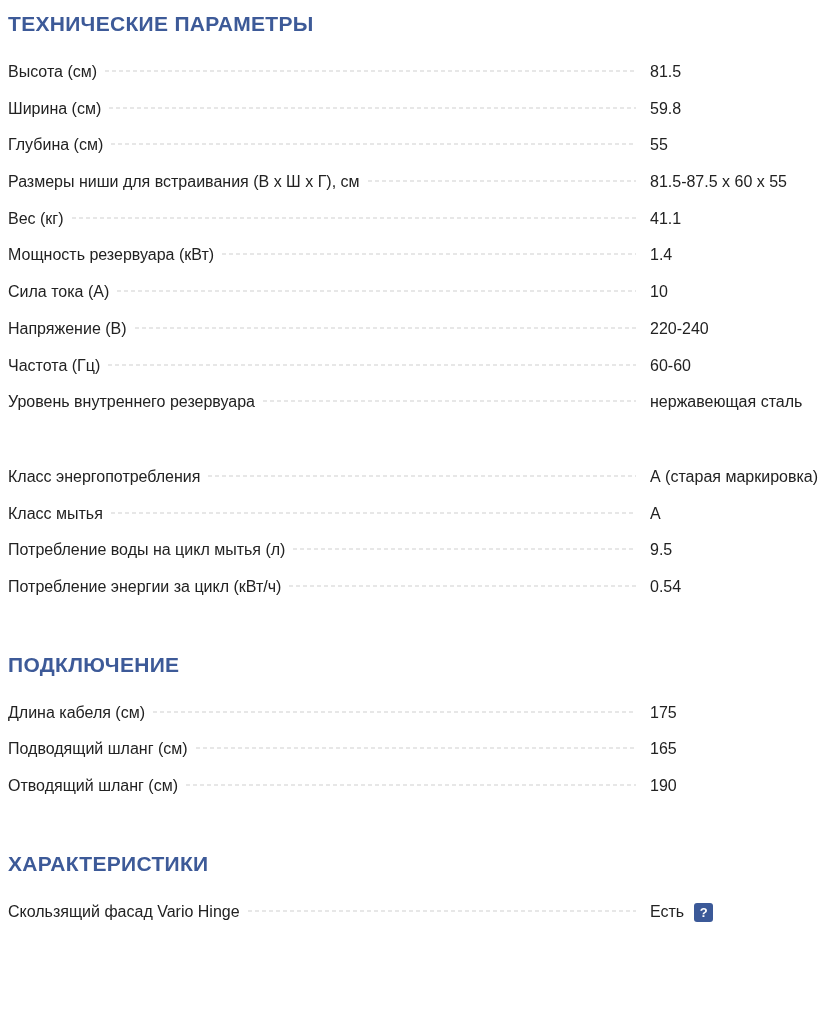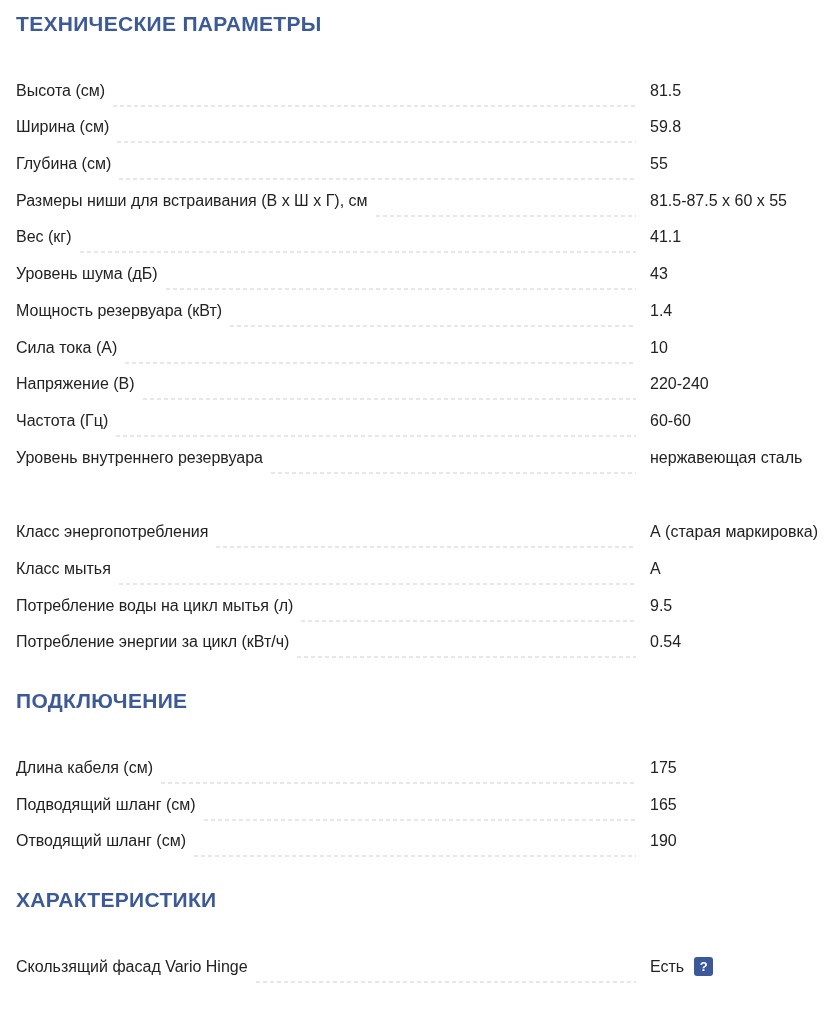--- a/index.html
+++ b/index.html
@@ -5,39 +5,39 @@
   html, body {
     margin: 0;
     padding: 0;
     background: #ffffff;
     font-family: "Liberation Sans", "DejaVu Sans", sans-serif;
   }
   .page {
     width: 838px;
     height: 1028px;
     box-sizing: border-box;
-    padding: 12px 16px 0 16px;
+    padding: 12px 16px 0 8px;
     overflow: hidden;
     background: #ffffff;
   }
   .section {
     margin-bottom: 38px;
   }
   .section-title {
     font-size: 21px;
     line-height: 24px;
     font-weight: 700;
     color: #3d5a98;
     letter-spacing: 0.3px;
     margin: 0 0 27px 0;
   }
   .rows { }
   .row {
     display: flex;
-    align-items: flex-end;
+    align-items: flex-start;
     height: 36.7px;
     font-size: 16px;
     color: #222222;
   }
   .row-label {
     white-space: nowrap;
     flex: 0 0 auto;
   }
   .leader {
     flex: 1 1 auto;
@@ -125,28 +125,20 @@
 
   <div class="row">
     <span class="row-label">Вес (кг)</span>
     <span class="leader"></span>
     <span class="row-value">
       <span>41.1</span>
 
     </span>
   </div>
 
-  <div class="row">
-    <span class="row-label">Уровень шума (дБ)</span>
-    <span class="leader"></span>
-    <span class="row-value">
-      <span>43</span>
-
-    </span>
-  </div>
 
   <div class="row">
     <span class="row-label">Мощность резервуара (кВт)</span>
     <span class="leader"></span>
     <span class="row-value">
       <span>1.4</span>
 
     </span>
   </div>
 

